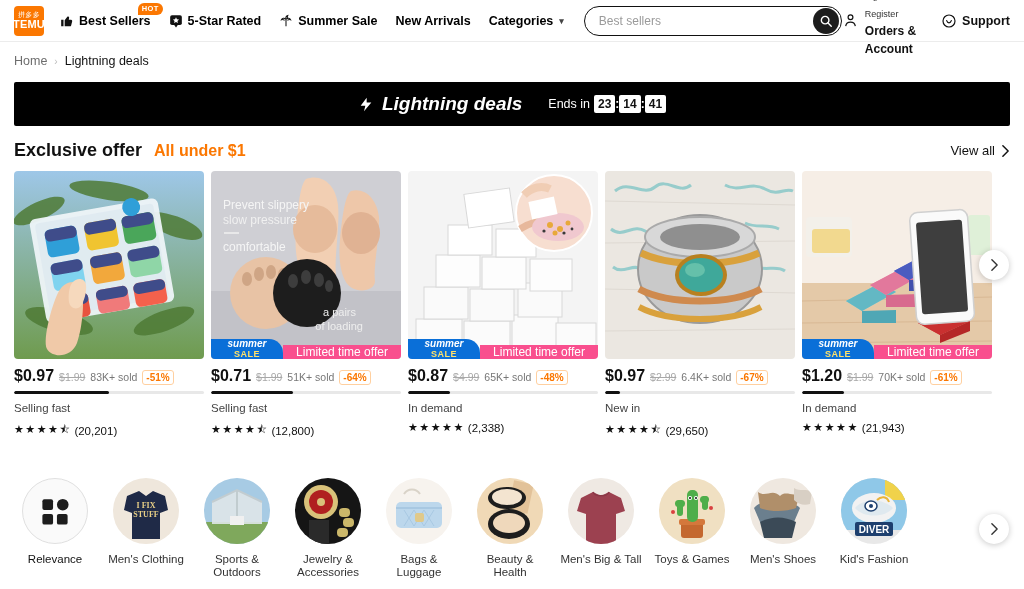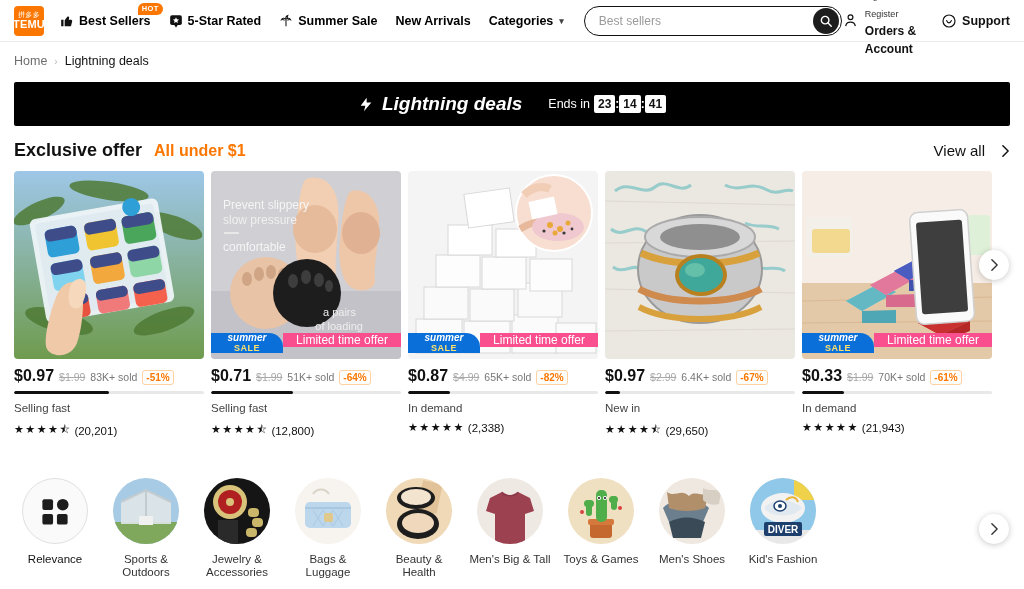--- a/index.html
+++ b/index.html
@@ -110,40 +110,40 @@
   .colon { color: #fff; font-size: 12px; font-weight: bold; }
 
   
   .sec-head {
     display: flex; align-items: center;
     padding: 14px 14px 10px 14px;
   }
   .sec-title { font-size: 18px; font-weight: bold; color: #111; }
   .sec-sub { font-size: 16px; font-weight: bold; color: #fb7701; margin-left: 12px; }
   .view-all {
-    margin-left: auto; display: flex; align-items: center; gap: 16px;
-    font-size: 15px; color: #111; cursor: pointer;
+    margin-left: auto; display: flex; align-items: center; gap: 6px;
+    font-size: 13px; color: #111; cursor: pointer;
   }
 
   
   .prod-row {
     display: flex; gap: 7px; padding: 0 14px;
     position: relative;
   }
   .card { width: 190px; flex: none; cursor: pointer; }
   .thumb {
     width: 190px; height: 188px;
     border-radius: 4px; overflow: hidden;
     position: relative;
   }
   .thumb svg { display: block; width: 100%; height: 100%; }
   .sale-badge {
     position: absolute; left: 0; bottom: 0;
     width: 100%; height: 26px;
-    display: flex; align-items: flex-start;
+    display: flex; align-items: flex-end;
   }
   .sale-badge .blue {
     background: #0a6fd8; width: 72px;
     display: flex; flex-direction: column;
     align-items: center; justify-content: center;
     border-top-right-radius: 14px;
     color: #fff; flex: none;
   }
   .sale-badge .blue .s1 { font-size: 10px; font-style: italic; font-weight: bold; line-height: 10px; }
   .sale-badge .blue .s2 { font-size: 9px; font-weight: bold; color: #ffe16a; line-height: 10px; letter-spacing: .5px; }
@@ -494,21 +494,21 @@
           <span class="s1">summer</span>
           <span class="s2">SALE</span>
         </div>
         <div class="pink">Limited time offer</div>
       </div>
     </div>
     <div class="price-row">
       <span class="price">$0.87</span>
       <span class="was">$4.99</span>
       <span class="sold">65K+ sold</span>
-      <span class="disc">-82%</span>
+      <span class="disc">-48%</span>
     </div>
     <div class="bar">
         <i style="width:22%"></i>
       </div>
     <div class="status">In demand</div>
     <div class="rating">
       <span class="stars">★★★★★</span>
       <span class="rcount">(2,338)</span>
     </div>
   </div>
@@ -604,21 +604,21 @@
       </svg>
       <div class="sale-badge">
         <div class="blue">
           <span class="s1">summer</span>
           <span class="s2">SALE</span>
         </div>
         <div class="pink">Limited time offer</div>
       </div>
     </div>
     <div class="price-row">
-      <span class="price">$0.33</span>
+      <span class="price">$1.20</span>
       <span class="was">$1.99</span>
       <span class="sold">70K+ sold</span>
       <span class="disc">-61%</span>
     </div>
     <div class="bar">
         <i style="width:22%"></i>
       </div>
     <div class="status">In demand</div>
     <div class="rating">
       <span class="stars">★★★★★</span>
@@ -641,20 +641,31 @@
         <svg viewBox="0 0 66 66">
             <rect x="20" y="21" width="11" height="11" rx="2" fill="#1d1d1d"></rect>
             <circle cx="41" cy="26.5" r="6" fill="#1d1d1d"></circle>
             <rect x="20" y="36" width="11" height="11" rx="2" fill="#1d1d1d"></rect>
             <rect x="35" y="36" width="11" height="11" rx="2" fill="#1d1d1d"></rect>
           </svg>
       </div>
       <div class="label">Relevance</div>
     </div>
 
+    <div class="cat">
+      <div class="circle">
+        <svg viewBox="0 0 66 66">
+            <rect width="66" height="66" fill="#efe7dc"></rect>
+            <path d="M14 18l12-5 7 5 7-5 12 5 3 14-8 3v26H19V35l-8-3z" fill="#1f2a47"></path>
+            <text x="33" y="30" font-family="Liberation Serif, serif" font-size="8" fill="#e8cf86" text-anchor="middle" font-weight="bold">I FIX</text>
+            <text x="33" y="39" font-family="Liberation Serif, serif" font-size="8" fill="#e8cf86" text-anchor="middle" font-weight="bold">STUFF</text>
+          </svg>
+      </div>
+      <div class="label">Men's Clothing</div>
+    </div>
 
     <div class="cat">
       <div class="circle">
         <svg viewBox="0 0 66 66">
             <rect width="66" height="66" fill="#a7cbe4"></rect>
             <rect y="44" width="66" height="22" fill="#7fa85c"></rect>
             <path d="M8 46V24l25-12 25 12v22z" fill="#dfe6e8" opacity=".9"></path>
             <path d="M33 12v34" stroke="#b9c4c7" stroke-width="1.5"></path>
             <path d="M8 24l25-12 25 12" fill="none" stroke="#c2ccd0" stroke-width="2"></path>
             <rect x="26" y="38" width="14" height="9" fill="#f0f0f0"></rect>

